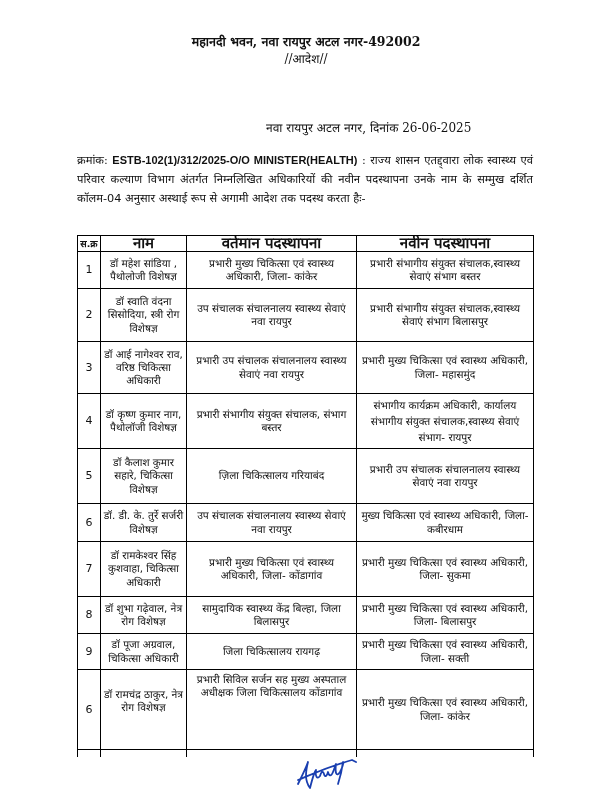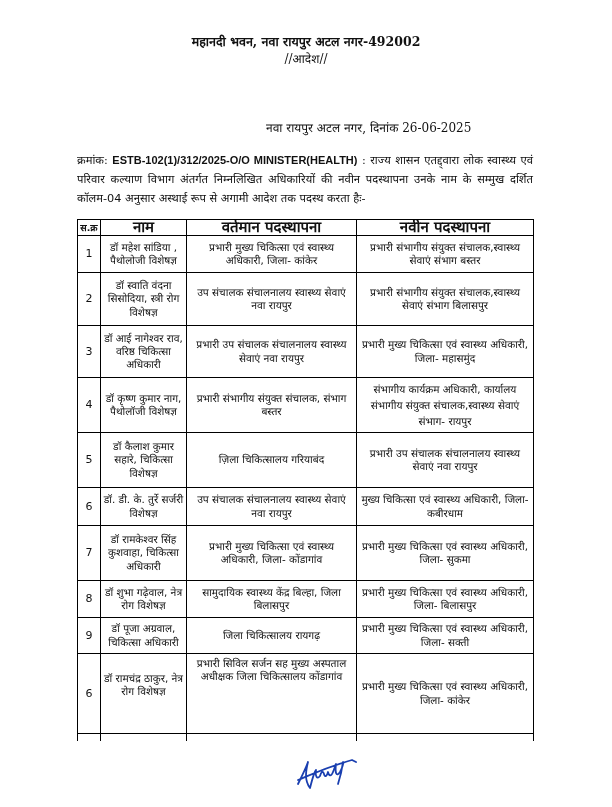--- a/index.html
+++ b/index.html
@@ -20,21 +20,21 @@
     position: absolute; left: 266px; top: 119px;
     font-family: "DejaVu Serif", "Liberation Serif", serif;
     font-size: 12px; white-space: nowrap;
   }
   .intro {
     position: absolute; left: 77px; top: 151px; width: 456px;
     font-size: 11.3px; line-height: 19px; text-align: justify;
   }
   .intro .ref { font-weight: bold; font-family: "Liberation Sans", sans-serif; font-size: 11px; }
   table.postings {
-    position: absolute; left: 77px; top: 219px;
+    position: absolute; left: 77px; top: 235px;
     border-collapse: collapse; table-layout: fixed;
     width: 456px;
     font-size: 10.4px; line-height: 13.2px;
   }
   table.postings td, table.postings th {
     border: 1.3px solid #000; padding: 0 2px; vertical-align: middle;
     text-align: center; overflow: hidden;
   }
   table.postings th { font-weight: bold; text-align: center; height: 15px; font-size: 15px; }
   table.postings td.sn { text-align: center; font-size: 11px; padding: 0; }

